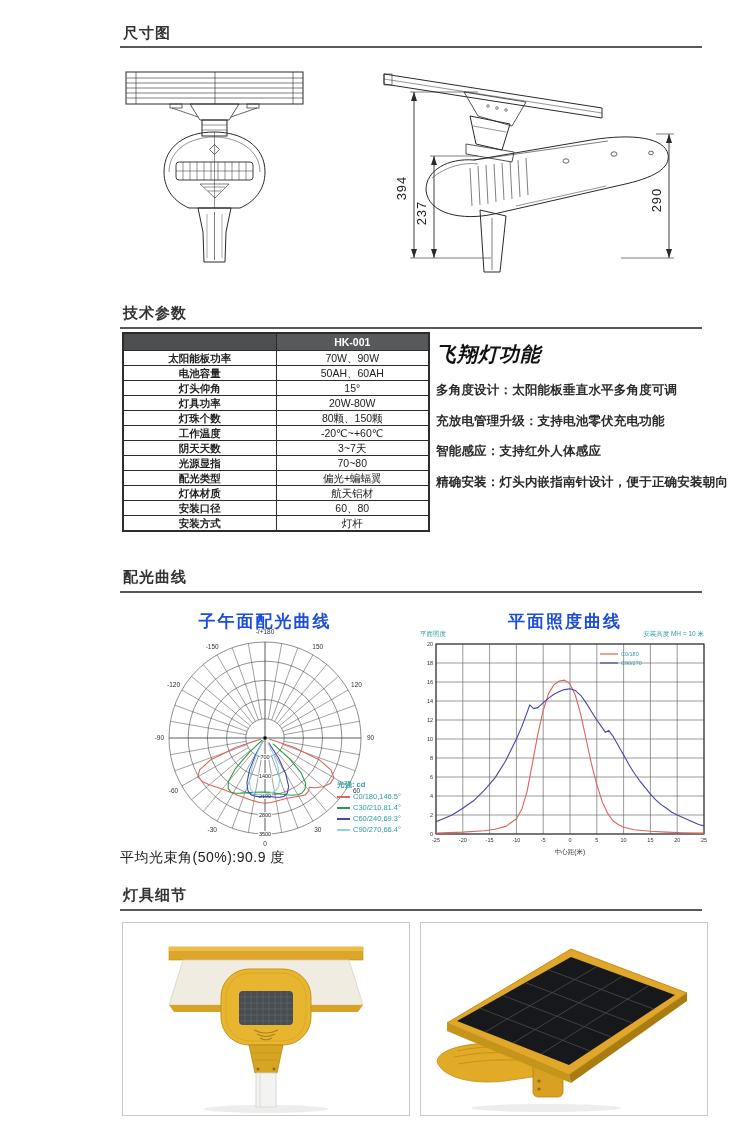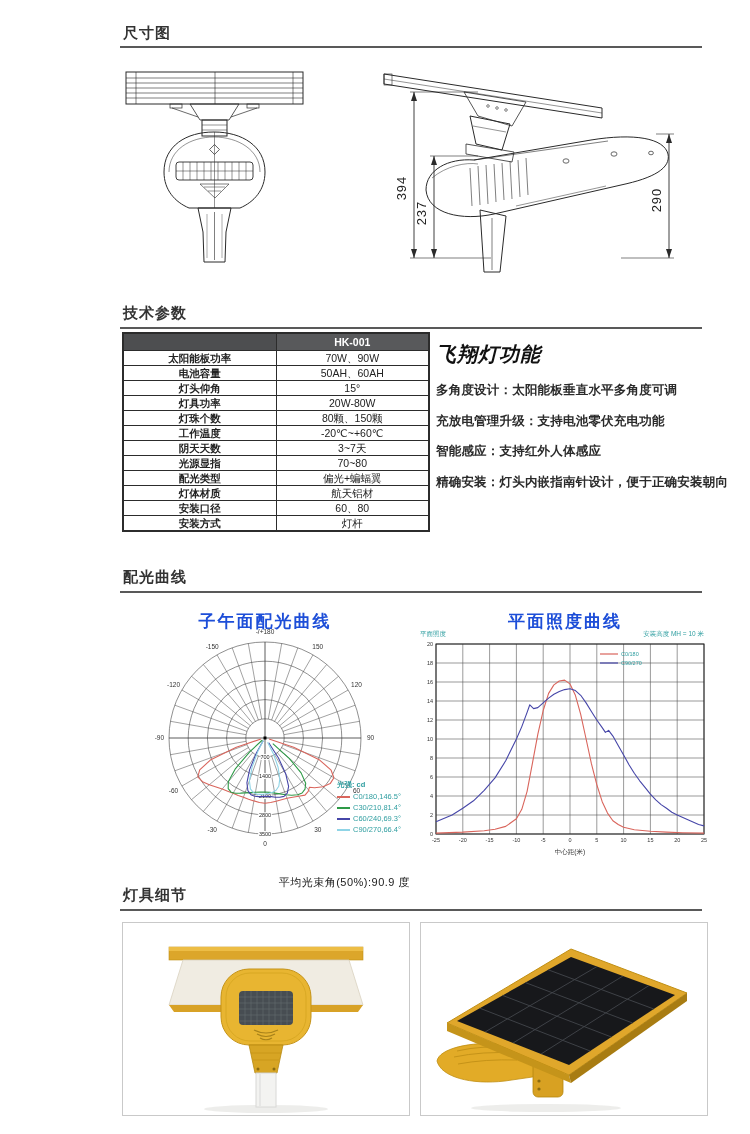--- a/index.html
+++ b/index.html
@@ -14,21 +14,21 @@
   .spec-table thead th{background:#58595b;color:#fff;font-weight:700;padding:2.5px 0;}
   .spec-table thead th.corner{background:#4d4e50;}
   .spec-table tbody th{font-weight:600;color:#222;width:146px;}
   .spec-table tbody td{color:#222;}
   
   .features{position:absolute;left:436px;top:341px;width:296px;}
   .features .f-title{font-size:20px;font-weight:700;color:#111;margin-bottom:14px;letter-spacing:1px;font-style:italic;}
   .features .feat{font-size:12.5px;font-weight:700;color:#2b2b2b;margin-bottom:13.5px;letter-spacing:.2px;}
   
   .chart-title{position:absolute;width:290px;text-align:center;font-size:17px;font-weight:700;color:#1d4ed8;letter-spacing:2px;}
-  .polar-caption{position:absolute;left:120px;top:875px;width:290px;text-align:right;font-size:11px;color:#222;letter-spacing:.5px;}
+  .polar-caption{position:absolute;left:120px;top:849px;width:290px;text-align:left;font-size:14px;color:#222;letter-spacing:.5px;}
   
   .polar-legend{position:absolute;left:337px;top:779px;width:78px;font-size:7.5px;color:#2f9ea0;line-height:11px;}
   .pl-title{font-weight:700;margin-bottom:1px;}
   .pl-row{white-space:nowrap;}
   .pl-swatch{display:inline-block;width:13px;height:2px;vertical-align:middle;margin-right:3px;}
   
   .photo-box{position:absolute;top:922px;width:286px;height:192px;border:1px solid #c9c9c9;background:#fff;}
   svg{display:block;}
   text{font-family:"Liberation Sans","DejaVu Sans",sans-serif;}
 </style>

